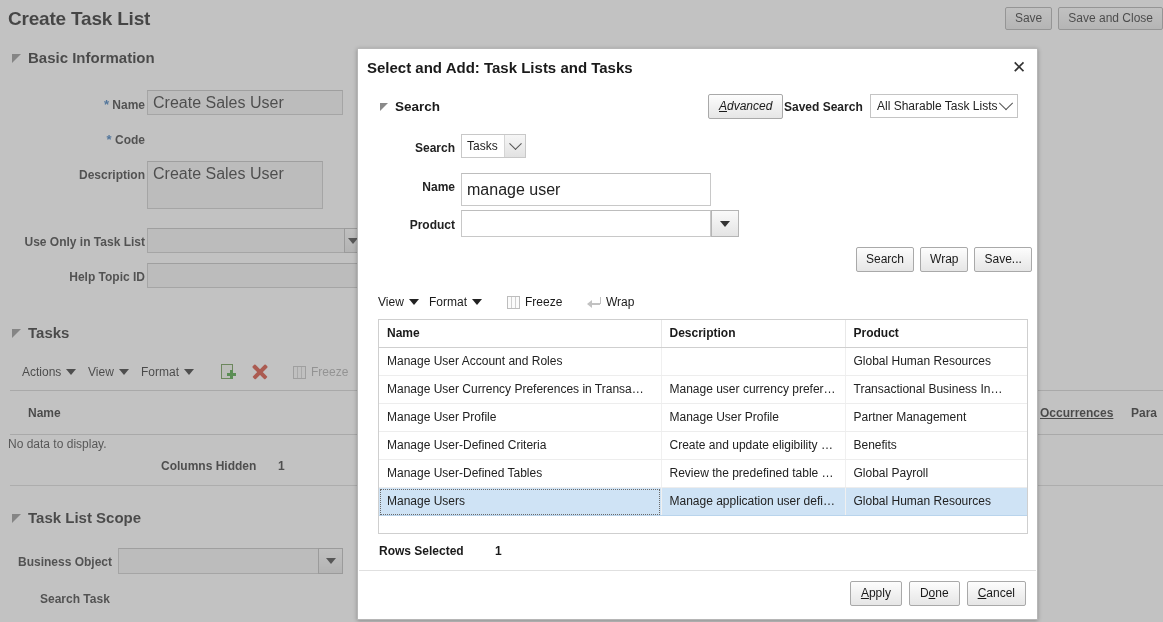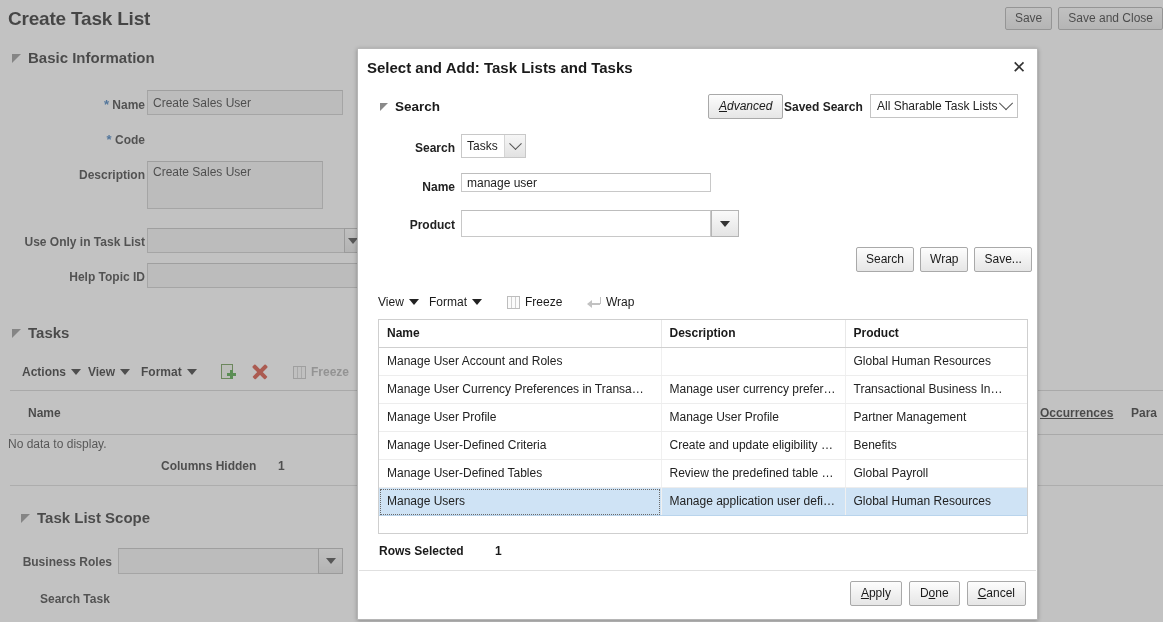--- a/index.html
+++ b/index.html
@@ -71,21 +71,21 @@
     text-align: right;
     white-space: nowrap;
   }
   .req-star { color: #2a6db5; font-size: 13px; }
 
   .inp {
     position: absolute;
     background: #f4f4f4;
     border: 1px solid #c8c8c8;
     border-top-color: #bdbdbd;
-    font-size: 12px;
+    font-size: 16px;
     color: #222;
     padding: 3px 5px;
     box-sizing: border-box;
     font-family: "Liberation Sans", sans-serif;
   }
   .inp-white { background: #ffffff; }
 
   .lov-btn {
     position: absolute;
     background: linear-gradient(to bottom,#fafafa,#e4e4e4);
@@ -98,21 +98,20 @@
     border-left: 5px solid transparent;
     border-right: 5px solid transparent;
     border-top: 6px solid #333;
   }
 
   
   .tb-item {
     position: absolute; font-size: 12px; color: #1a1a1a;
     display: flex; align-items: center; gap: 5px;
     white-space: nowrap;
-    font-weight: bold;
   }
   .tb-caret {
     width: 0; height: 0;
     border-left: 5px solid transparent;
     border-right: 5px solid transparent;
     border-top: 6px solid #222;
   }
   .tb-disabled { color: #a6a6a6; }
 
   .icon-add {
@@ -392,26 +391,26 @@
     <div class="bg-table" style="left:10px; top:390px; width:1153px; height:45px;"></div>
     <div class="bg-th" style="left:28px; top:406px;">Name</div>
     <div class="bg-th" style="left:1040px; top:406px; text-decoration:underline;">Occurrences</div>
     <div class="bg-th" style="left:1131px; top:406px;">Para</div>
 
     <div class="nodata" style="left:8px; top:437px;">No data to display.</div>
     <div class="colhid" style="left:161px; top:459px;">Columns Hidden</div>
     <div class="colhid" style="left:278px; top:459px;">1</div>
     <div class="hr" style="left:10px; top:485px; width:1153px;"></div>
 
-    <div class="section-header" style="left:12px; top:509px;margin-left:9px;">
+    <div class="section-header" style="left:12px; top:509px;">
       <span class="tri"></span>
       <span>Task List Scope</span>
     </div>
 
-    <div class="fld-label" style="left:16px; top:555px; width:96px;">Business Roles</div>
+    <div class="fld-label" style="left:16px; top:555px; width:96px;">Business Object</div>
     <div class="inp" style="left:118px; top:548px; width:210px; height:26px;">
       <span></span>
     </div>
     <div class="lov-btn" style="left:318px; top:548px; width:25px; height:26px;">
       <span class="caret-dn"></span>
     </div>
 
     <div class="fld-label" style="left:40px; top:592px; width:0px; text-align:left;">Search Task</div>
 
   </div>
@@ -440,21 +439,21 @@
 
     <div class="dlg-flabel" style="left:35px; top:92px; width:62px;">Search</div>
     <div class="sel-box" style="left:103px; top:85px; width:65px; height:24px;">
       <span>Tasks</span>
       <span class="sel-arrowbox">
         <span class="chev" style="margin-left:0; width:8px; height:8px;"></span>
       </span>
     </div>
 
     <div class="dlg-flabel" style="left:35px; top:131px; width:62px;">Name</div>
-    <input class="inp inp-white" style="left: 103px; top: 124px; width: 250px; height: 19px;" value="manage user">
+    <input class="inp inp-white" style="left: 103px; top: 124px; width: 250px; height: 33px;" value="manage user">
 
     <div class="dlg-flabel" style="left:30px; top:169px; width:67px;">Product</div>
     <input class="inp inp-white" style="left: 103px; top: 161px; width: 250px; height: 27px;" value="">
     <div class="lov-btn" style="left:353px; top:161px; width:28px; height:27px;">
       <span class="caret-dn"></span>
     </div>
 
     <div style="position:absolute; left:498px; top:198px; display:flex; gap:6px;">
       <button class="btn" style="padding:4px 9px 5px;">Search</button>
       <button class="btn" style="padding:4px 9px 5px;">Wrap</button>

